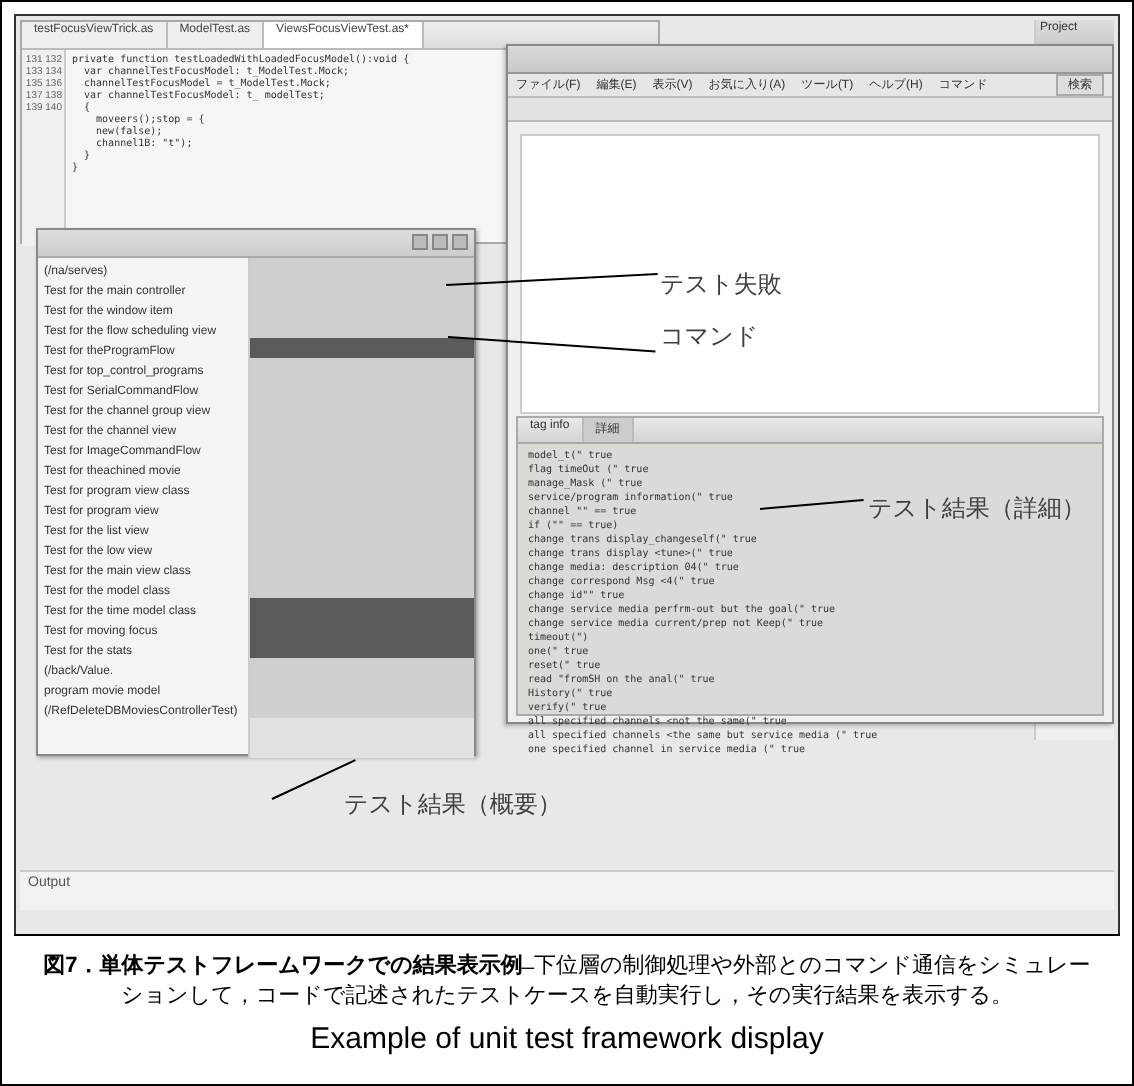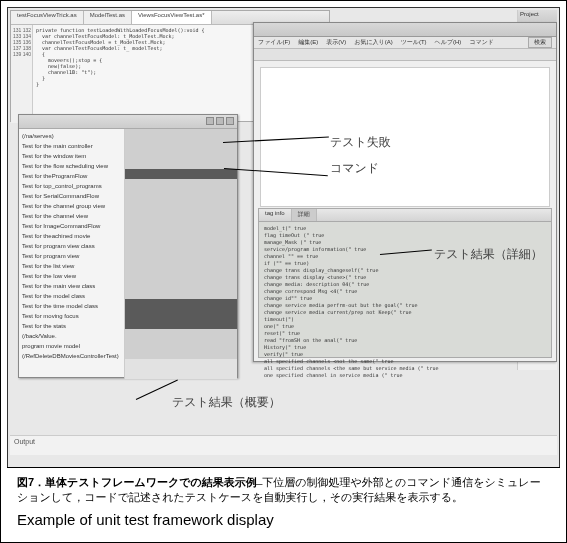--- a/index.html
+++ b/index.html
@@ -191,20 +191,21 @@
     .ann { position: absolute; font-size: 12px; color: #404040; background: transparent; }
     .line { position: absolute; border-top: 1px solid #000; transform-origin: left center; }
 
     
     .caption {
       position: absolute;
       left: 6px; right: 6px; bottom: 6px;
       background: #fff;
       padding: 7px 10px 8px;
       border-top: 1px solid #000;
+      text-align: center;
     }
     .caption-jp-title { font-size: 11px; font-weight: bold; display: inline; }
     .caption-jp-body { font-size: 11px; display: inline; }
     .caption-en { font-size: 15px; margin-top: 6px; }
 
     
     .projpanel {
       position:absolute; top:2px; right:2px; width:40px; height:360px;
       background:#efefef; border-left:1px solid #ccc;
     }

